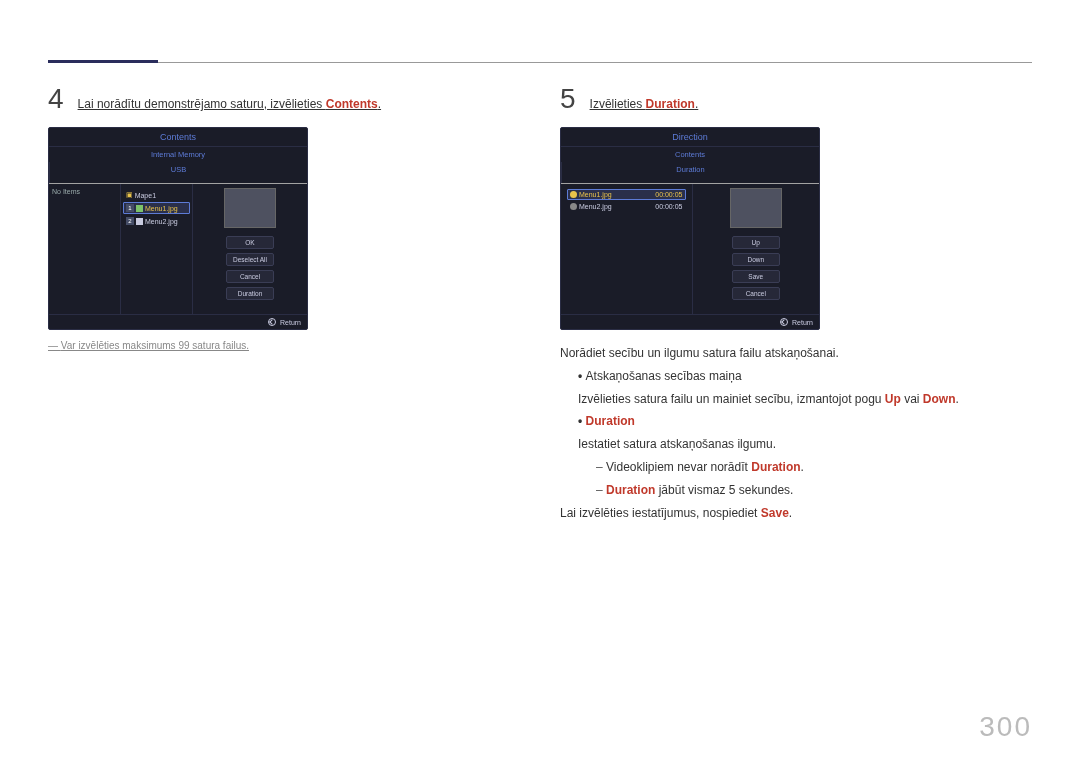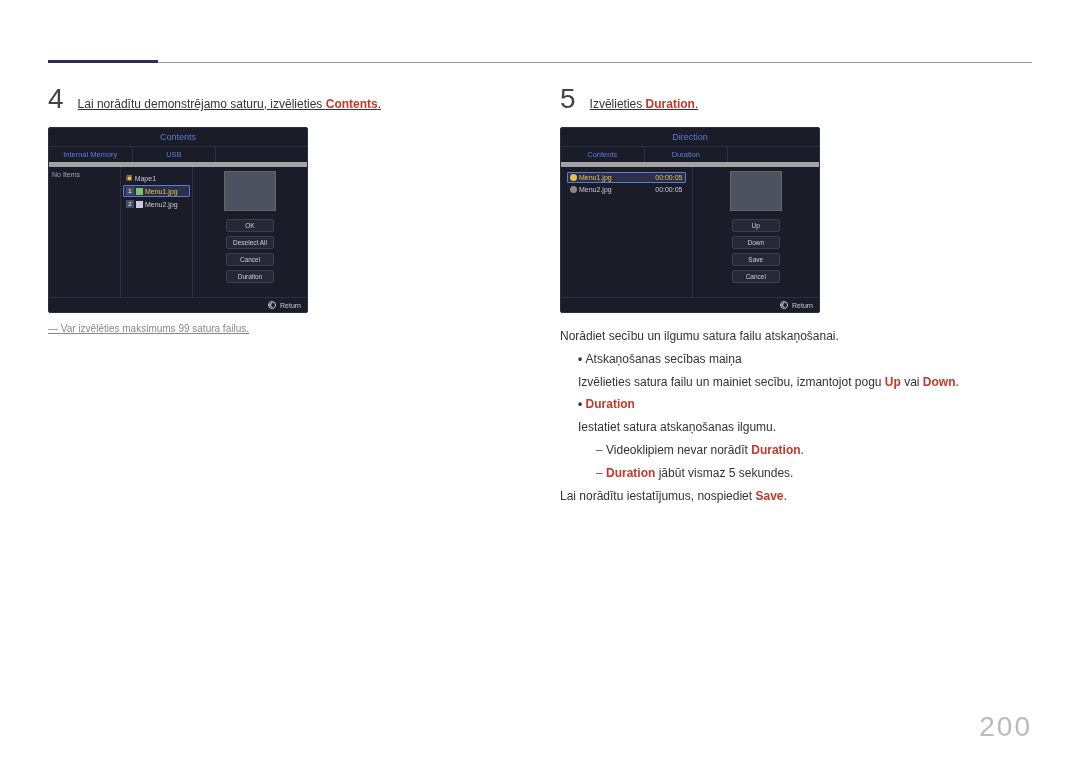--- a/index.html
+++ b/index.html
@@ -74,21 +74,22 @@
   }
   .sc-title {
     text-align: center;
     color: #5d7bd6;
     font-size: 9px;
     padding: 4px 0;
     border-bottom: 1px solid #2a2d44;
   }
   .sc-head {
     display: flex;
-    border-bottom: 5px solid #a3a3a3;
+    border-bottom: 1px solid #a3a3a3;
+    flex-direction: column;
   }
   .sc-head > div {
     flex: 1;
     text-align: center;
     padding: 3px 0;
     font-size: 7.5px;
     color: #5d7bd6;
   }
   .sc-head > div + div { border-left: 1px solid #2a2d44; }
   .sc-body {
@@ -263,21 +264,21 @@
           <span class="accent">Duration</span>
         </div>
         <div class="indent">Iestatiet satura atskaņošanas ilgumu.</div>
         <div class="indent2 dash2">
           <span>Videoklipiem nevar norādīt </span><span class="accent">Duration</span><span>.</span>
         </div>
         <div class="indent2 dash2">
           <span class="accent">Duration</span><span> jābūt vismaz 5 sekundes.</span>
         </div>
         <div>
-          <span>Lai norādītu iestatījumus, nospiediet </span><span class="accent">Save</span><span>.</span>
+          <span>Lai izvēlēties iestatījumus, nospiediet </span><span class="accent">Save</span><span>.</span>
         </div>
       </div>
     </div>
 
   </div>
 </div>
 
-<div class="page-num">200</div>
+<div class="page-num">300</div>
 
 </body></html>

